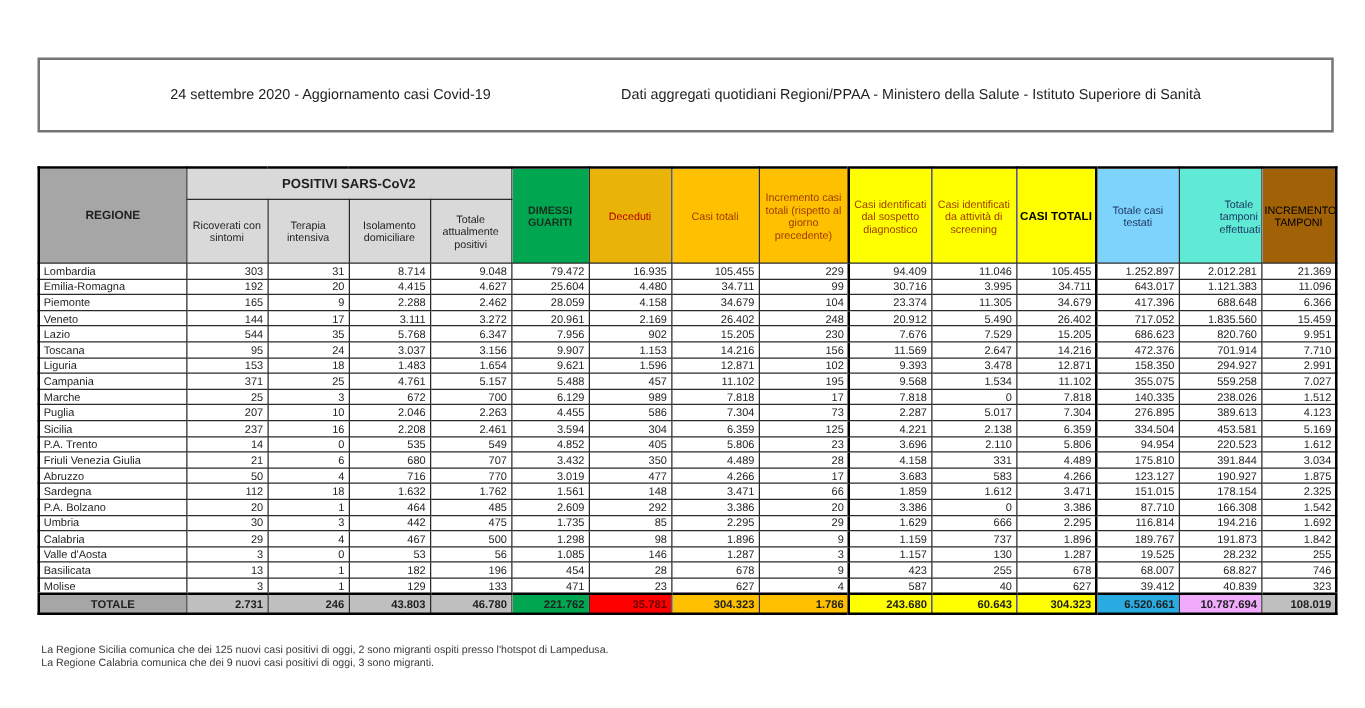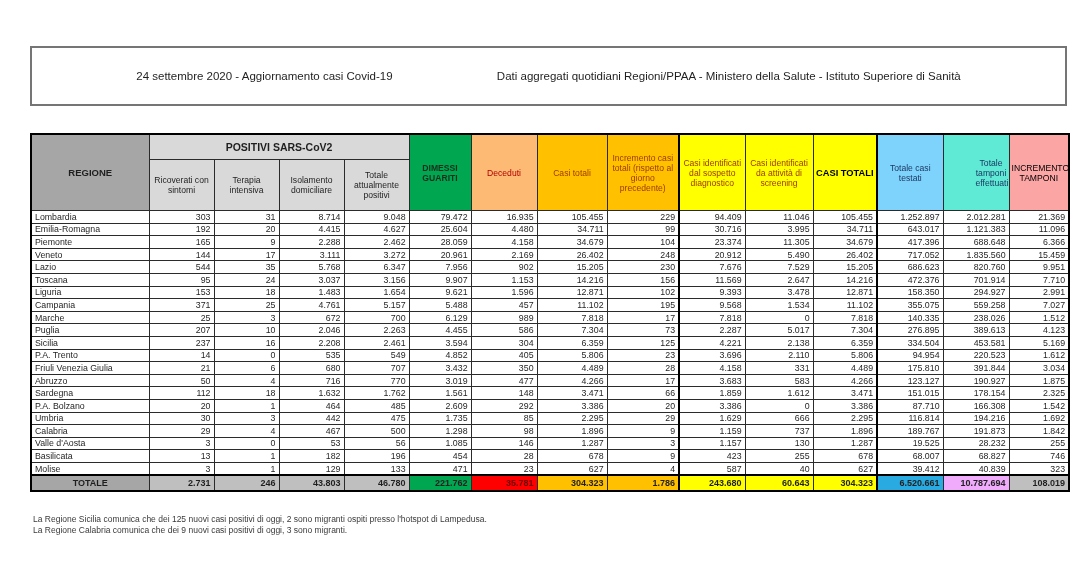--- a/index.html
+++ b/index.html
@@ -21,29 +21,29 @@
   th{font-size:8.6px;font-weight:normal;text-align:center;vertical-align:middle;padding:1px 2px;}
   thead tr.r1 th{height:22px;}
   thead tr.r2 th{height:48px;}
   td{font-size:8.8px;height:11.6px;padding:0 3px;text-align:right;white-space:nowrap;}
   td.c0{text-align:left;}
 
   .th-regione{background:#a6a6a6;font-weight:bold;font-size:9.5px;}
   .th-positivi{background:#d9d9d9;font-weight:bold;font-size:10.5px;}
   .th-sub{background:#d9d9d9;font-size:8.6px;margin-left:42px;}
   .th-dimessi{background:#00a650;color:#17301c;font-weight:bold;}
-  .th-deceduti{background:#fdba74;color:#b00000;}
+  .th-deceduti{background:#eab308;color:#b00000;}
   .th-casitot{background:#ffc000;color:#9c3a00;}
   .th-increm{background:#ffc000;color:#9c3a00;}
   .th-sospetto{background:#ffff00;color:#9c3a00;}
   .th-screening{background:#ffff00;color:#9c3a00;}
   .th-casitot2{background:#ffff00;color:#000;font-weight:bold;font-size:9.3px;}
   .th-testati{background:#7dd3fc;color:#1f3864;margin-left:28px;}
   .th-tamponi{background:#5eead4;color:#1f3864;padding-left:32px;}
-  .th-incrtamp{background:#fca5a5;color:#000;}
+  .th-incrtamp{background:#a16207;color:#000;}
 
   .bl2{border-left:2px solid #000 !important;}
   tbody td:nth-child(10),tbody td:nth-child(13){border-left:2px solid #000;}
 
   tr.total td{border-top:2px solid #000;font-weight:bold;height:14px;font-size:9px;}
   tr.total td.c0{text-align:center;background:#a6a6a6;}
   tr.total td:nth-child(n+2):nth-child(-n+5){background:#bfbfbf;}
   tr.total td:nth-child(6){background:#00a650;}
   tr.total td:nth-child(7){background:#fe0000;color:#6d0000;}
   tr.total td:nth-child(8),tr.total td:nth-child(9){background:#ffc000;}

